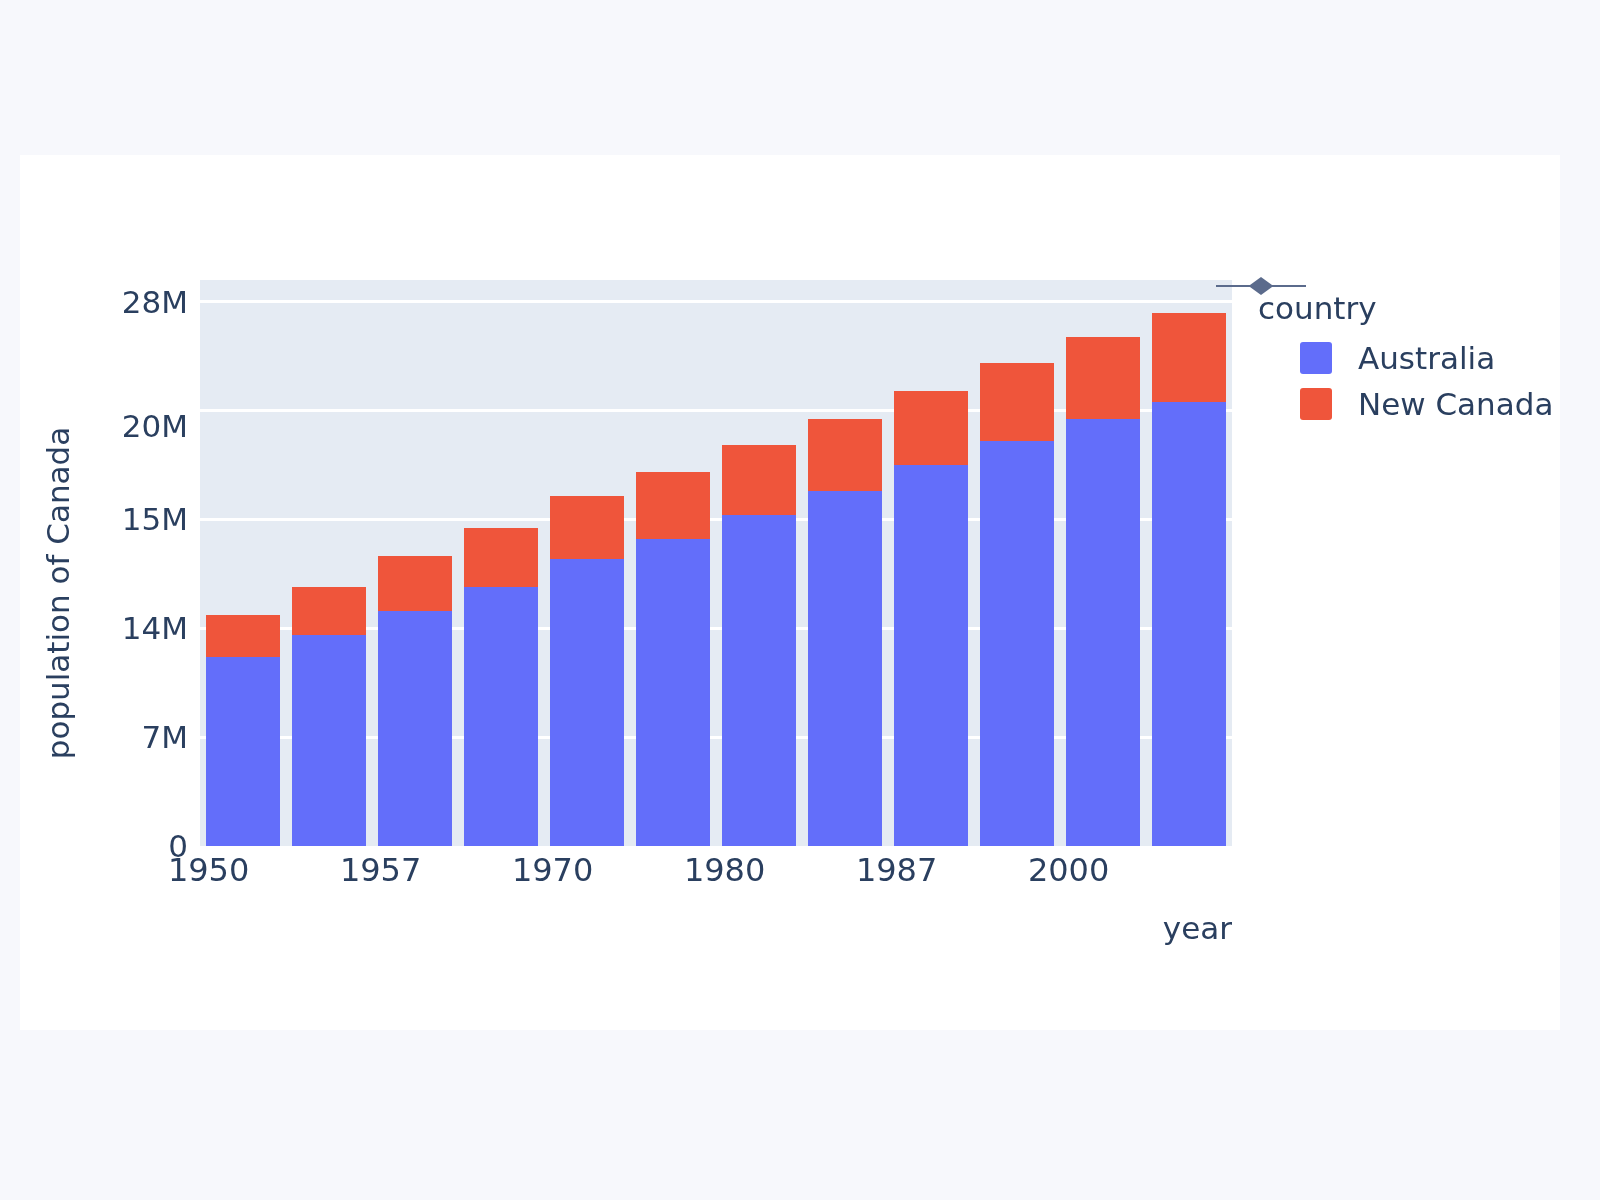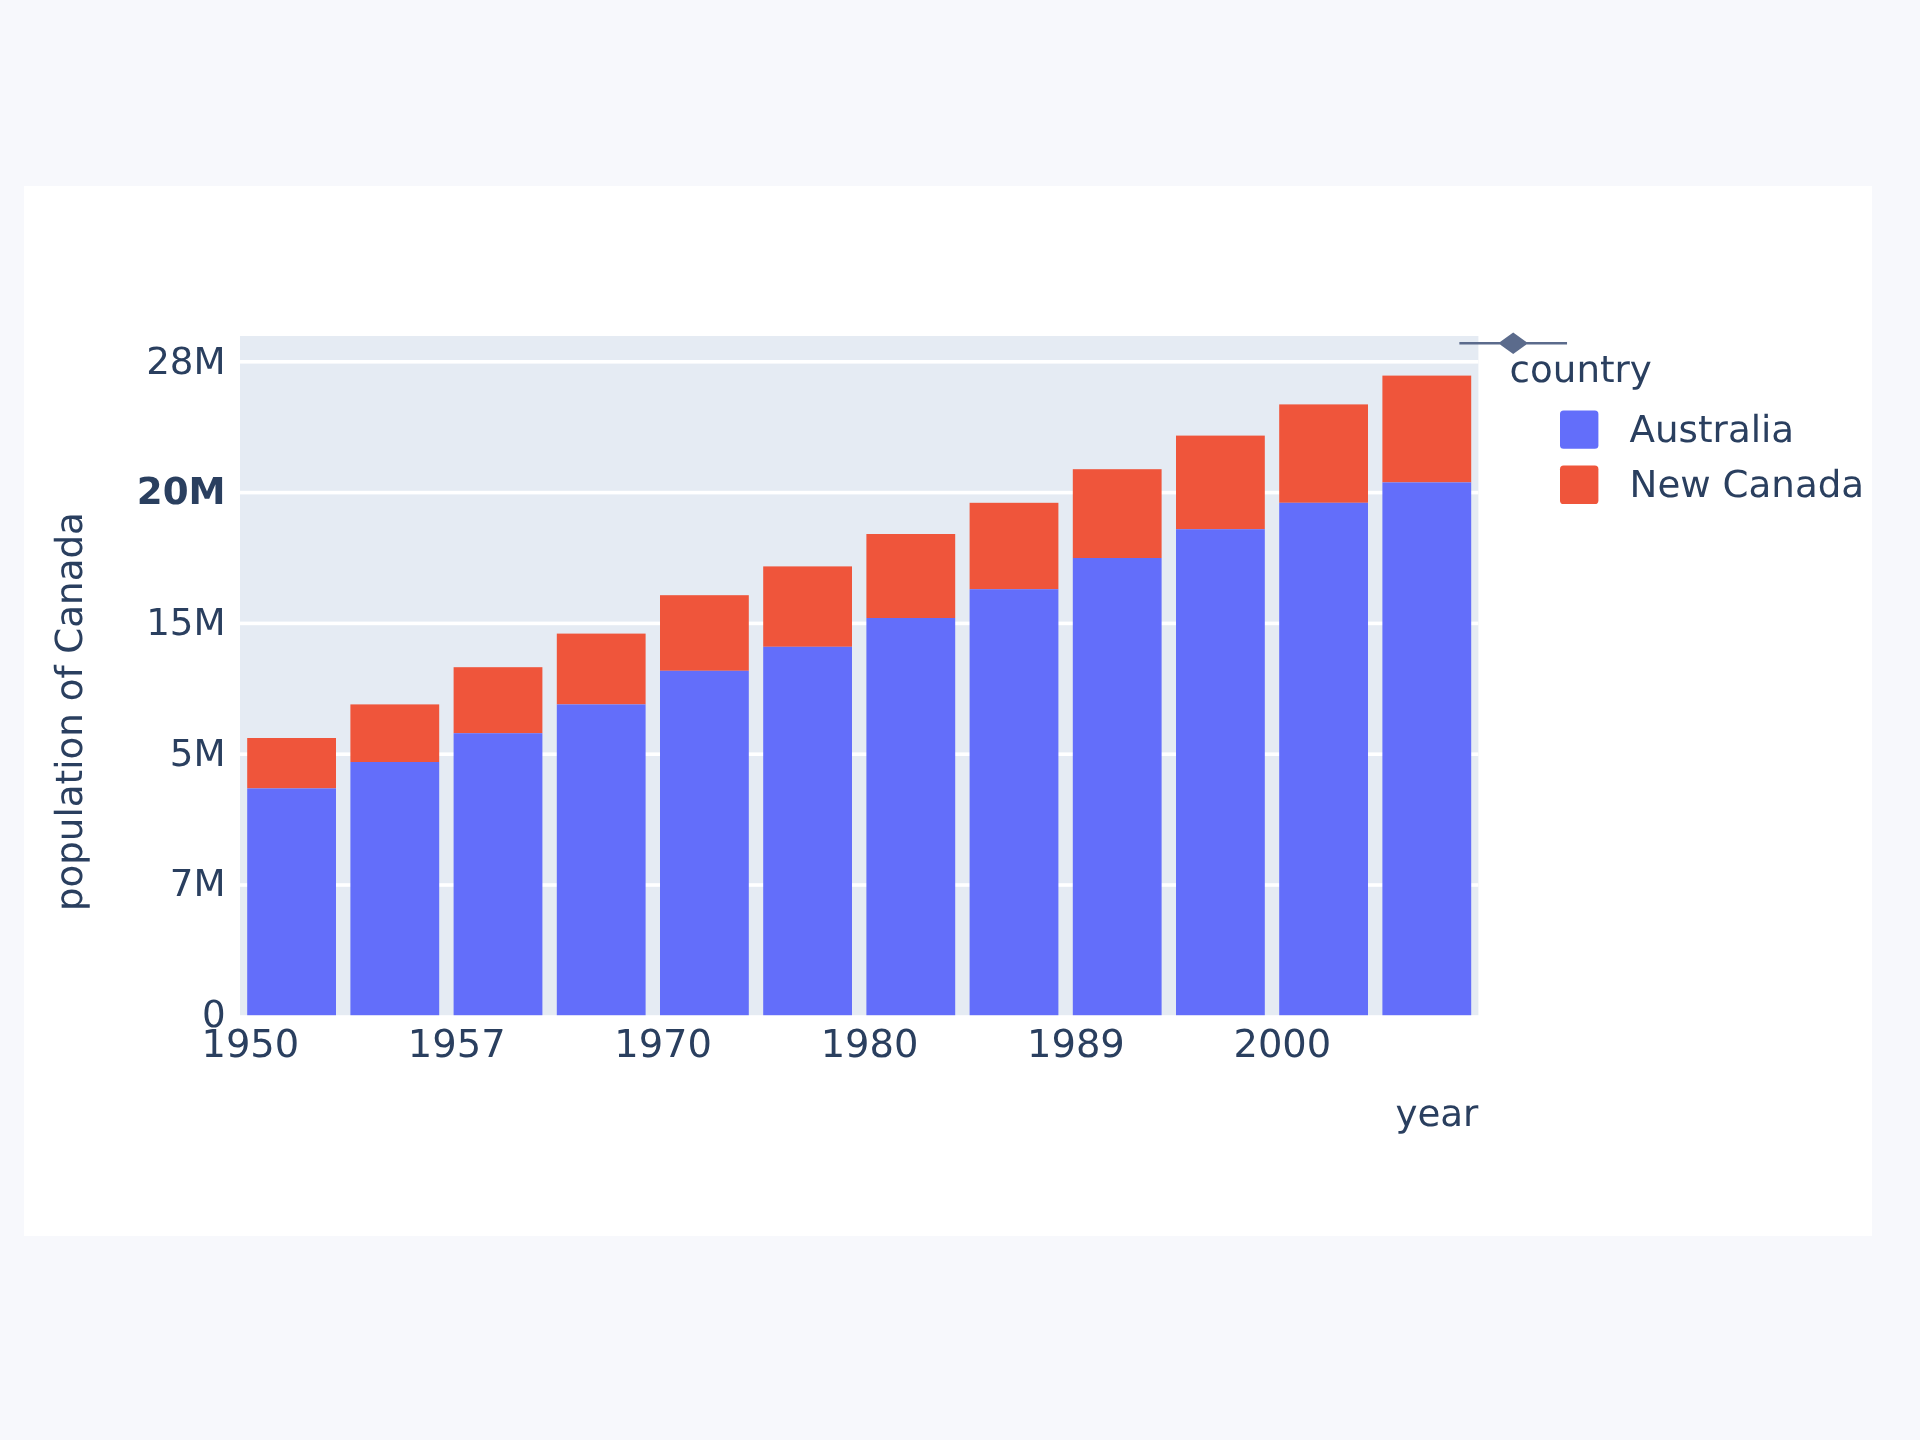--- a/index.html
+++ b/index.html
@@ -186,41 +186,41 @@
         <div class="barcol" style="left: 952.02px; width: 73.96px; height: 533.346px;">
           <div class="seg" style="background: rgb(239, 85, 59); height: 89.2538px;"></div>
           <div class="seg" style="background: rgb(99, 110, 250); height: 444.092px;"></div>
         </div>
       </div>
   </div>
 
   <div id="yticks">
       <div class="ytick" style="top: 691px;">0</div>
       <div class="ytick" style="top: 582.154px;">7M</div>
-      <div class="ytick" style="top: 473.308px;">5M</div>
+      <div class="ytick" style="top: 473.308px;">14M</div>
       <div class="ytick" style="top: 364.462px;">15M</div>
-      <div class="ytick" style="top: 255px; font-weight: bold;">20M</div>
+      <div class="ytick" style="top: 271px;">20M</div>
       <div class="ytick" style="top: 146.769px;">28M</div>
     </div>
   <div id="ytickmarks">
       <div class="ytickmark" style="left: 170px; top: 689.5px;"></div>
       <div class="ytickmark" style="left: 170px; top: 580.654px;"></div>
       <div class="ytickmark" style="left: 170px; top: 471.808px;"></div>
       <div class="ytickmark" style="left: 170px; top: 362.962px;"></div>
       <div class="ytickmark" style="left: 170px; top: 254.115px;"></div>
       <div class="ytickmark" style="left: 170px; top: 145.269px;"></div>
     </div>
   <div id="ytitle">population of Canada</div>
 
   <div id="xticks">
       <div class="xtick" style="left: 188.6px;">1950</div>
       <div class="xtick" style="left: 360.6px;">1957</div>
       <div class="xtick" style="left: 532.6px;">1970</div>
       <div class="xtick" style="left: 704.6px;">1980</div>
-      <div class="xtick" style="left: 876.6px;">1989</div>
+      <div class="xtick" style="left: 876.6px;">1987</div>
       <div class="xtick" style="left: 1048.6px;">2000</div>
     </div>
   <div id="xtitle">year</div>
 
   <div id="hover-caret">
     <svg width="90" height="26" viewBox="0 0 90 26">
       <path d="M0 12 L34 12 L45 4 L56 12 L90 12 L90 14 L56 14 L45 22 L34 14 L0 14 Z" fill="#5B6B8C"></path>
     </svg>
   </div>
 

